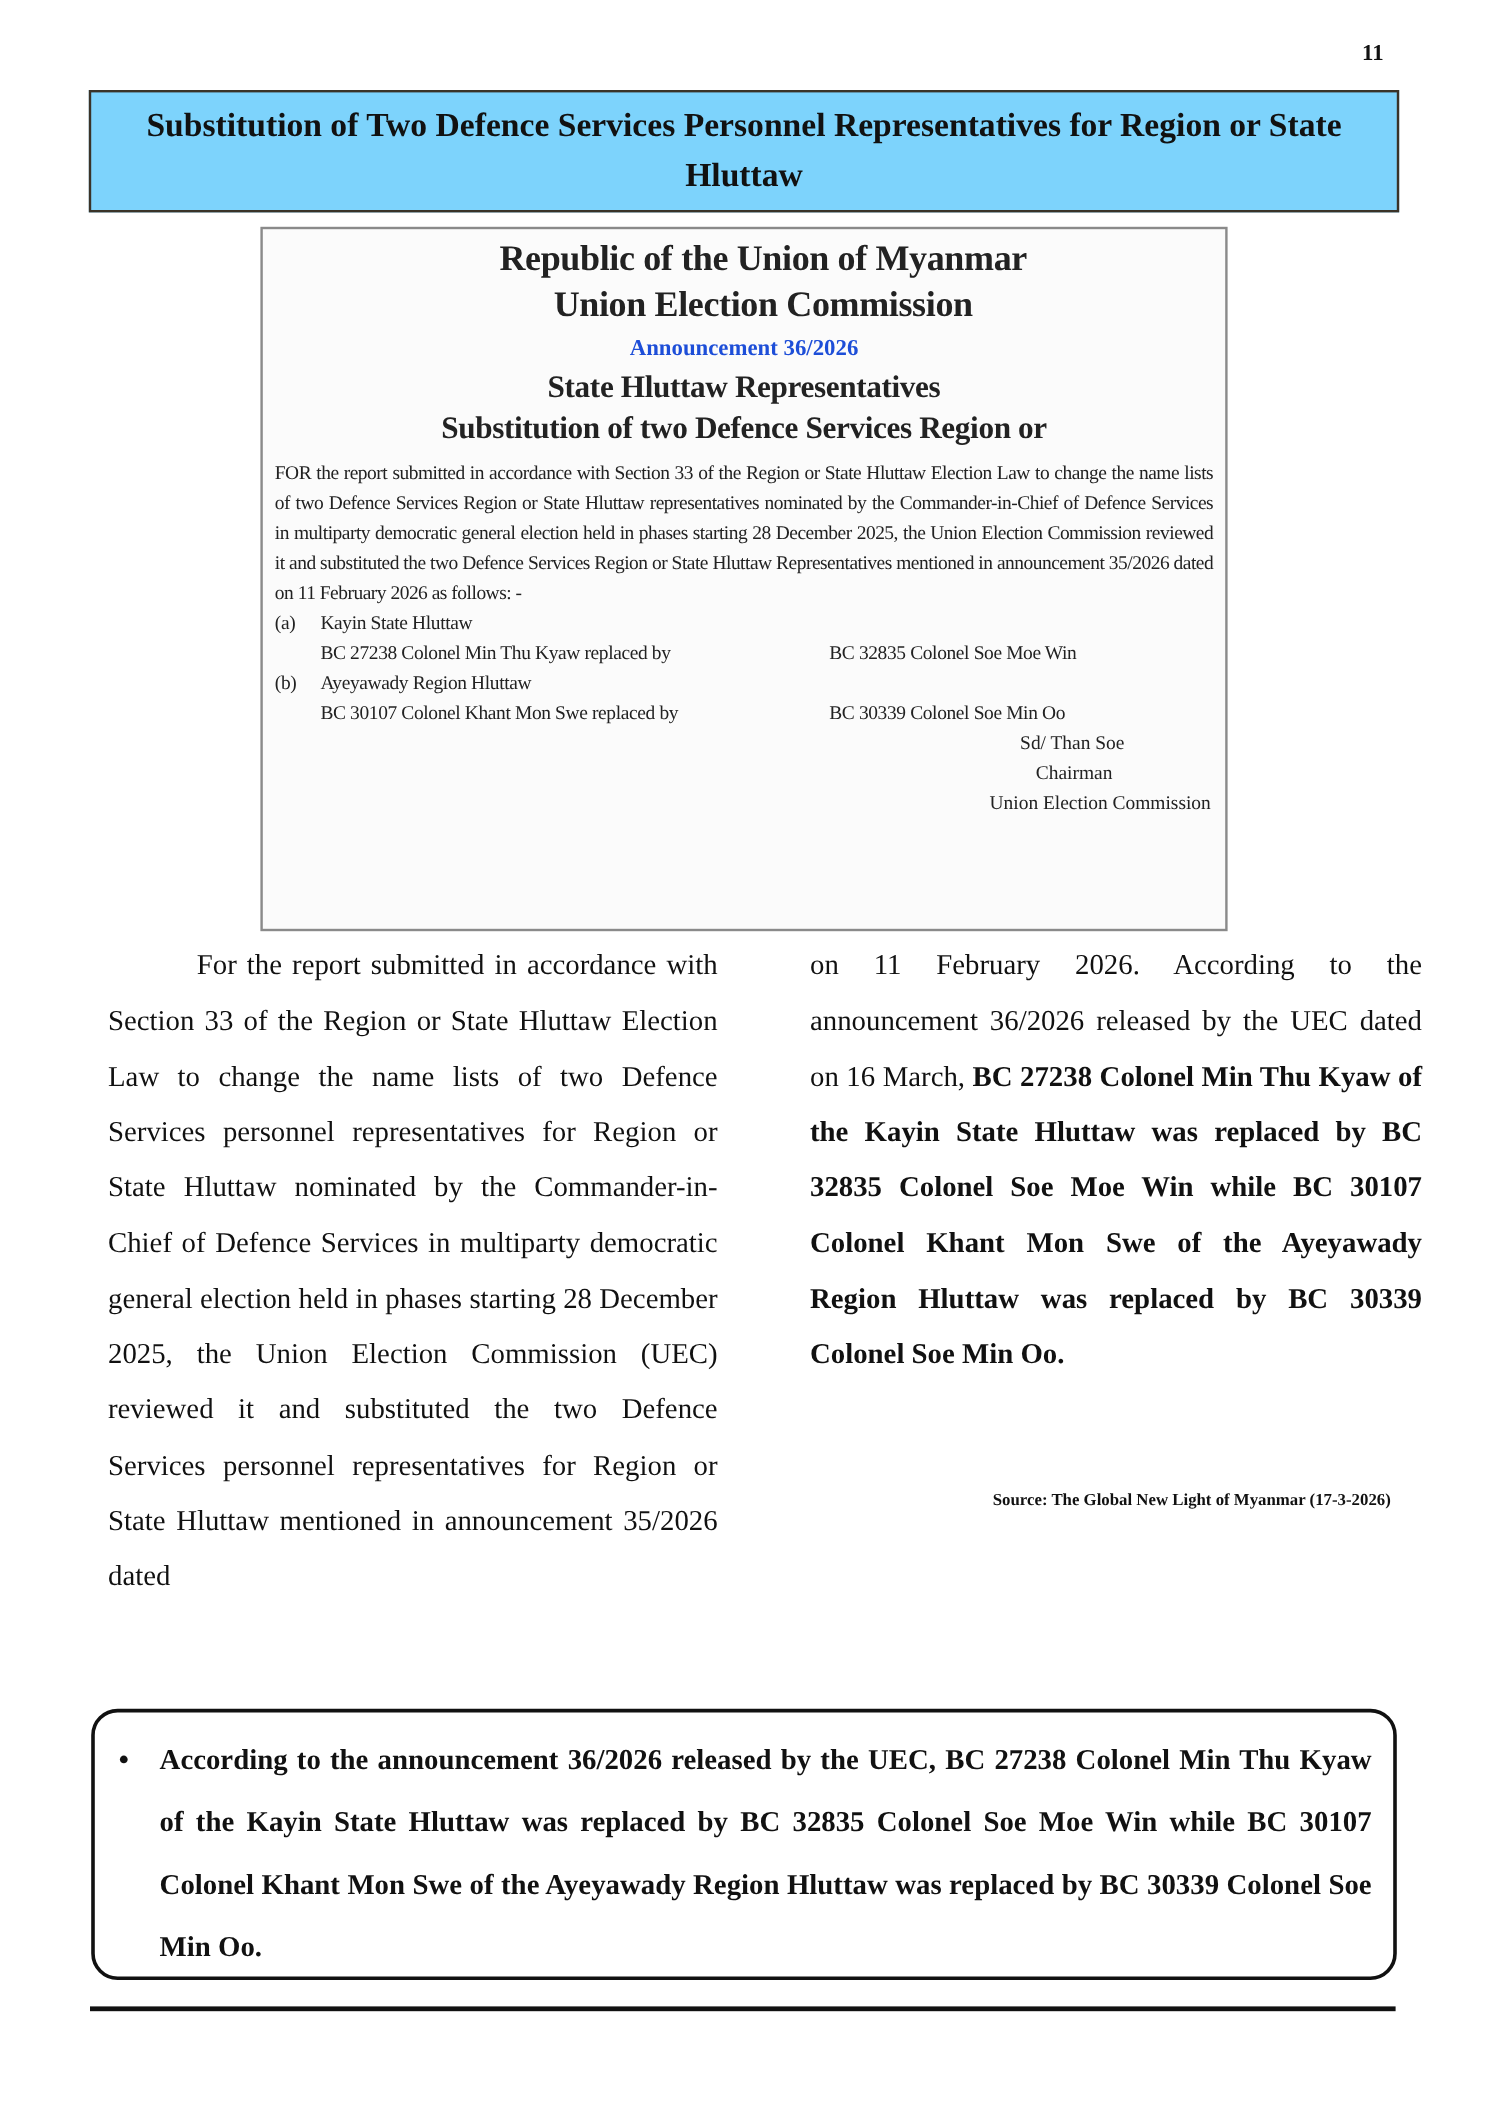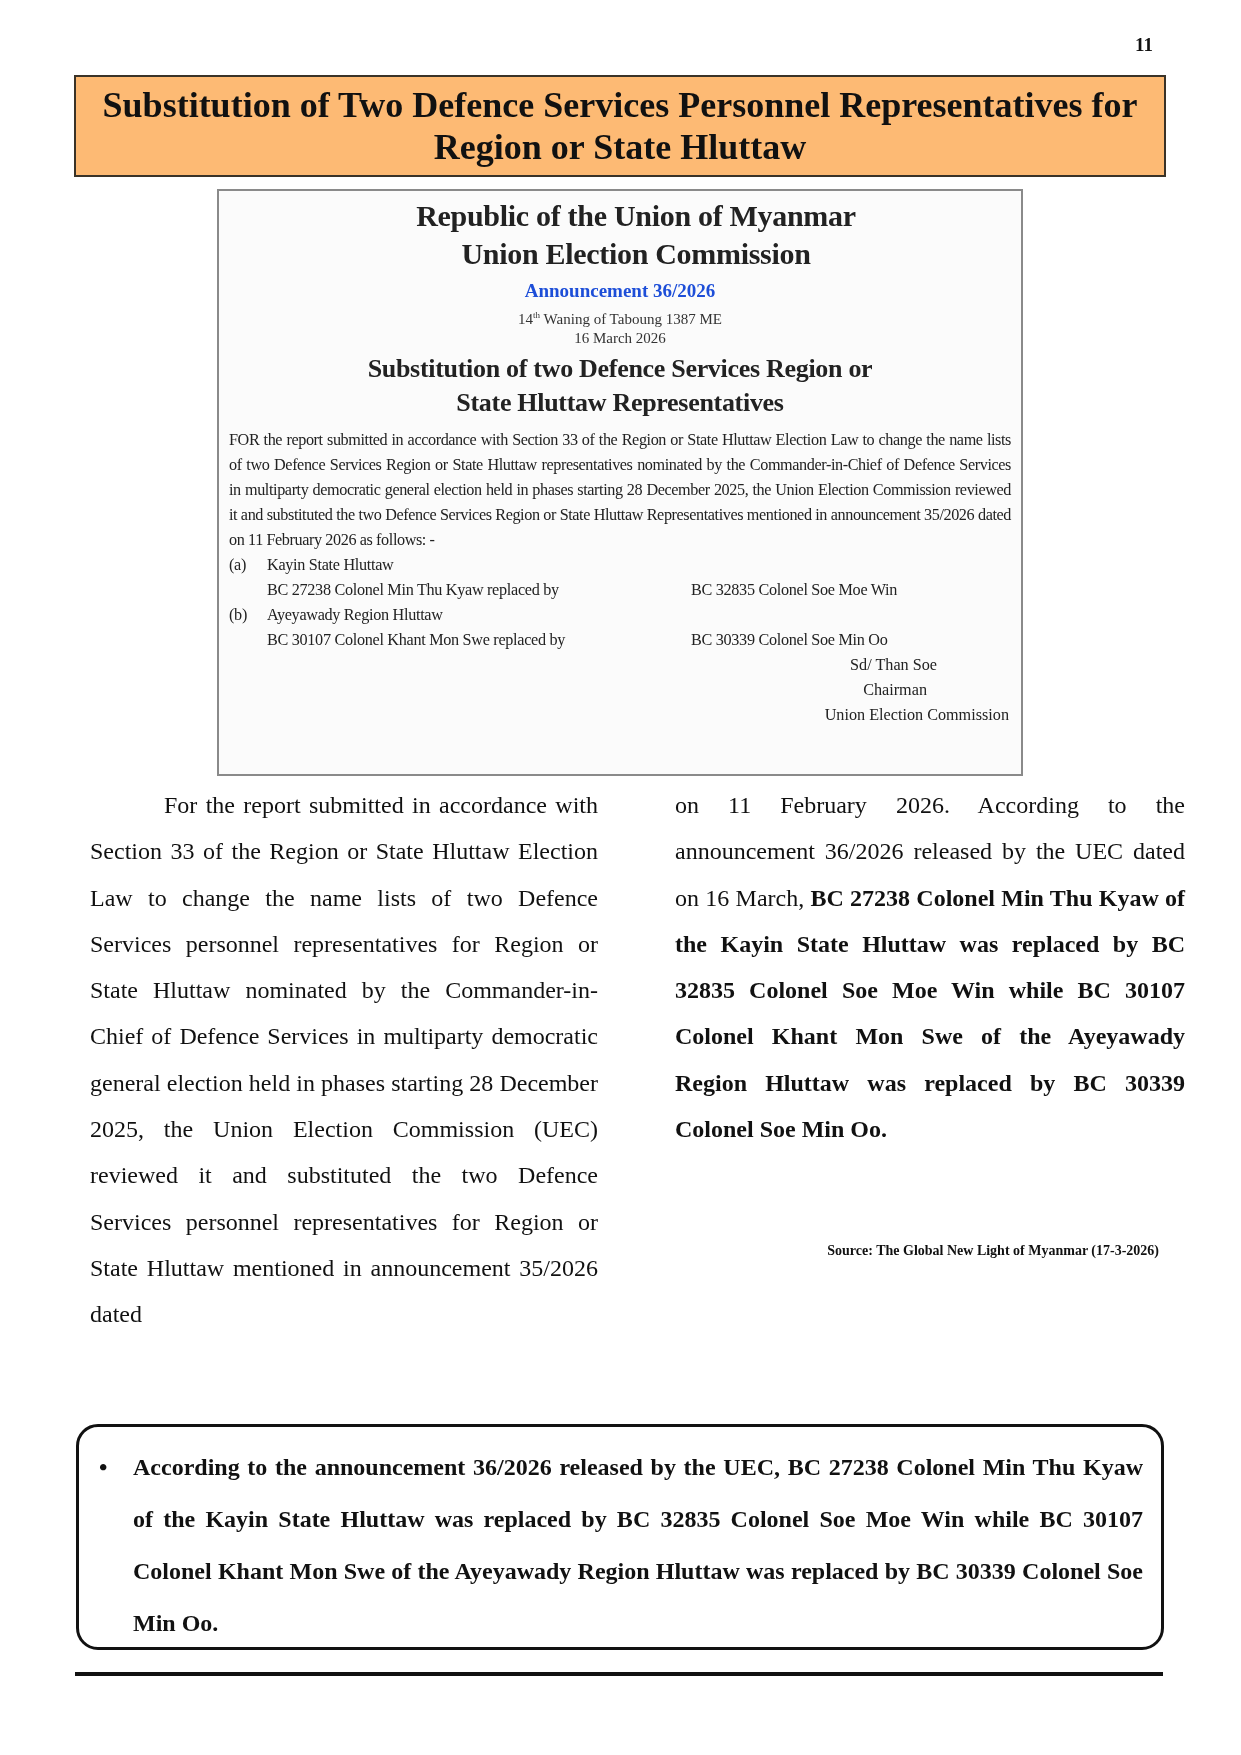--- a/index.html
+++ b/index.html
@@ -1,18 +1,18 @@
 <!DOCTYPE html>
 <html><head>
   <meta charset="utf-8">
   <style>
     html, body { margin: 0; padding: 0; background: #ffffff; }
     body { width: 1241px; height: 1755px; position: relative; overflow: hidden; font-family: "Liberation Serif", serif; color: #111; }
     .page-num { position: absolute; top: 34px; right: 88px; font-weight: bold; font-size: 19px; }
-    .banner { position: absolute; left: 74px; top: 75px; width: 1092px; height: 102px; background: #fdba74; border: 2px solid #3a3328; box-sizing: border-box; display: flex; align-items: center; justify-content: center; text-align: center; font-weight: bold; font-size: 36px; line-height: 42px; padding: 0 20px; }
+    .banner { position: absolute; left: 74px; top: 75px; width: 1092px; height: 102px; background: #7dd3fc; border: 2px solid #3a3328; box-sizing: border-box; display: flex; align-items: center; justify-content: center; text-align: center; font-weight: bold; font-size: 28px; line-height: 42px; padding: 0 20px; }
     .clip { position: absolute; left: 217px; top: 189px; width: 806px; height: 587px; border: 2px solid #8a8a8a; box-sizing: border-box; background: #fbfbfb; color: #222; }
     .clip .h1 { text-align: center; font-weight: bold; font-size: 30px; line-height: 38px; margin-top: 6px; letter-spacing: -0.3px; padding-left: 32px; }
     .clip .ann { text-align: center; font-weight: bold; font-size: 19px; color: #1d4ed8; margin-top: 7px; }
     .clip .date { text-align: center; font-size: 15px; line-height: 19px; color: #333; margin-top: 4px; }
     .clip .date sup { font-size: 9px; }
     .clip .h2 { text-align: center; font-weight: bold; font-size: 26px; line-height: 34px; margin-top: 4px; letter-spacing: -0.3px; }
     .clip .body { font-size: 16.2px; line-height: 25px; margin: 8px 10px 0 10px; text-align: justify; letter-spacing: -0.4px; }
     .clip .items { margin: 0 10px; font-size: 16.2px; line-height: 25px; letter-spacing: -0.3px; }
     .clip .row { display: flex; }
     .clip .lbl { width: 38px; flex: none; }
@@ -37,27 +37,23 @@
 <div class="banner">
   <span>Substitution of Two Defence Services Personnel Representatives for Region or State Hluttaw</span>
 </div>
 
 <div class="clip">
   <div class="h1">
     <div>Republic of the Union of Myanmar</div>
     <div>Union Election Commission</div>
   </div>
   <div class="ann">Announcement 36/2026</div>
-  <div class="date">
-    <div><span>14</span><sup>th</sup><span> Waning of Taboung 1387 ME</span></div>
-    <div>16 March 2026</div>
-  </div>
   <div class="h2">
+    <div>State Hluttaw Representatives</div>
     <div>Substitution of two Defence Services Region or</div>
-    <div>State Hluttaw Representatives</div>
   </div>
   <div class="body">FOR the report submitted in accordance with Section 33 of the Region or State Hluttaw Election Law to change the name lists of two Defence Services Region or State Hluttaw representatives nominated by the Commander-in-Chief of Defence Services in multiparty democratic general election held in phases starting 28 December 2025, the Union Election Commission reviewed it and substituted the two Defence Services Region or State Hluttaw Representatives mentioned in announcement 35/2026 dated on 11 February 2026 as follows: -</div>
   <div class="items">
     <div class="row">
       <span class="lbl">(a)</span>
       <span>Kayin State Hluttaw</span>
     </div>
     <div class="row">
       <span class="left">BC 27238 Colonel Min Thu Kyaw replaced by</span>
       <span>BC 32835 Colonel Soe Moe Win</span>

